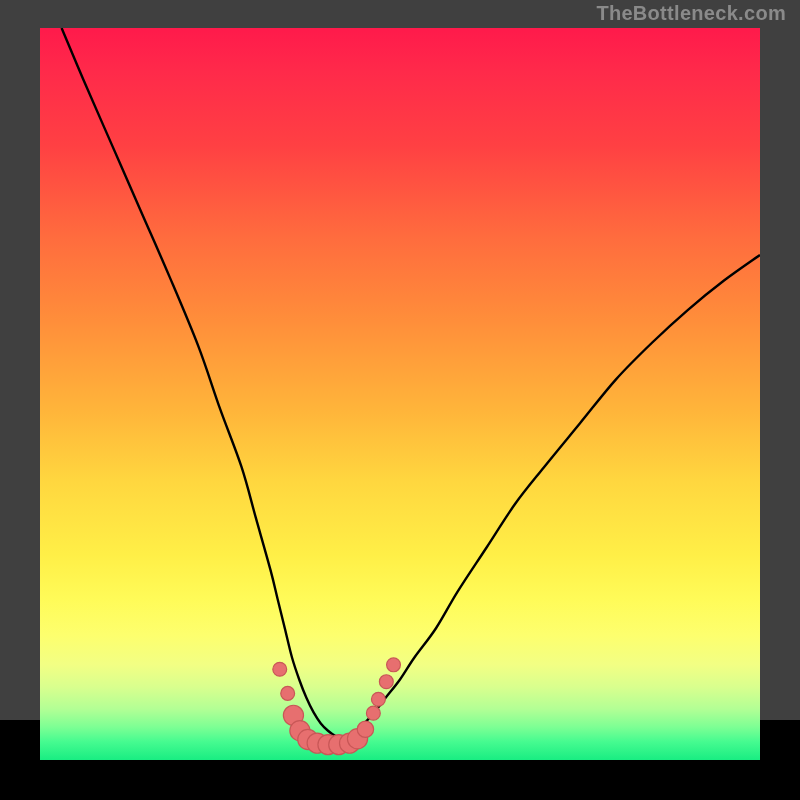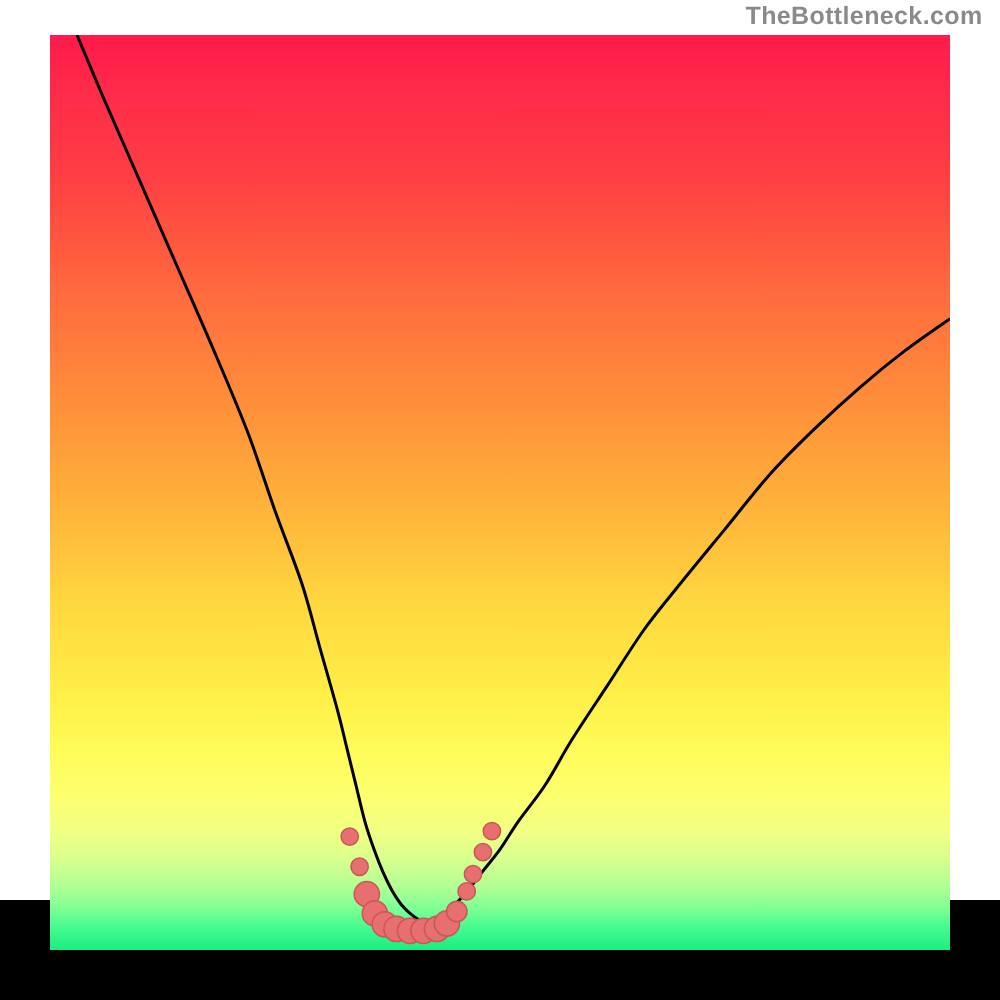--- a/index.html
+++ b/index.html
@@ -7,21 +7,21 @@
     padding: 0;
     width: 800px;
     height: 800px;
     background: #000;
     overflow: hidden;
   }
   .stage {
     position: relative;
     width: 800px;
     height: 720px;
-    background: #ffffff;
+    background: #404040;
   }
   .watermark {
     position: absolute;
     top: 2px;
     right: 14px;
     font-family: Arial, Helvetica, sans-serif;
     font-size: 20px;
     font-weight: 600;
     color: #8a8a8a;
     letter-spacing: 0.3px;

